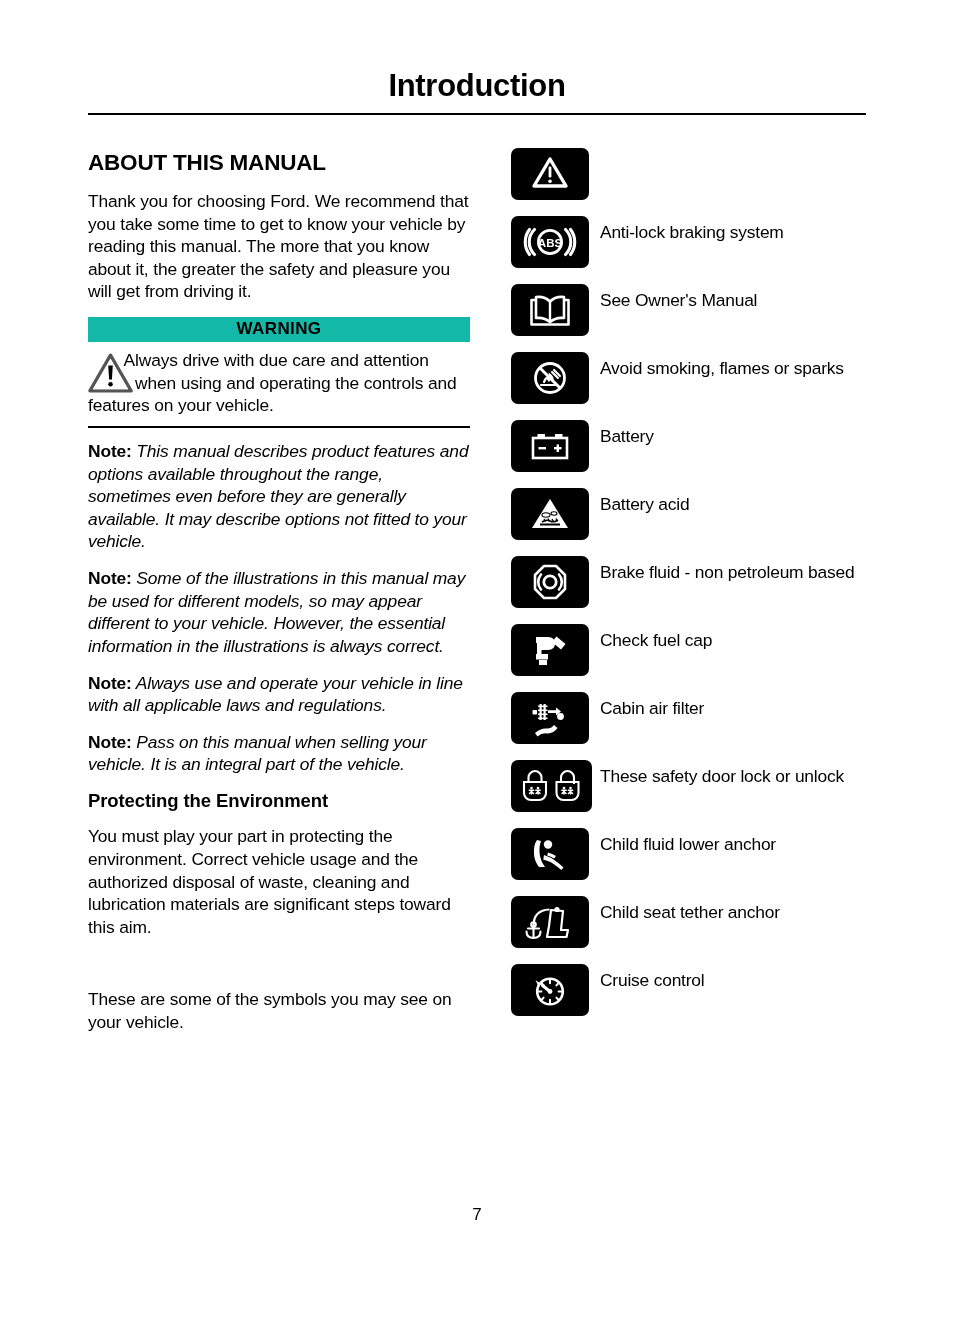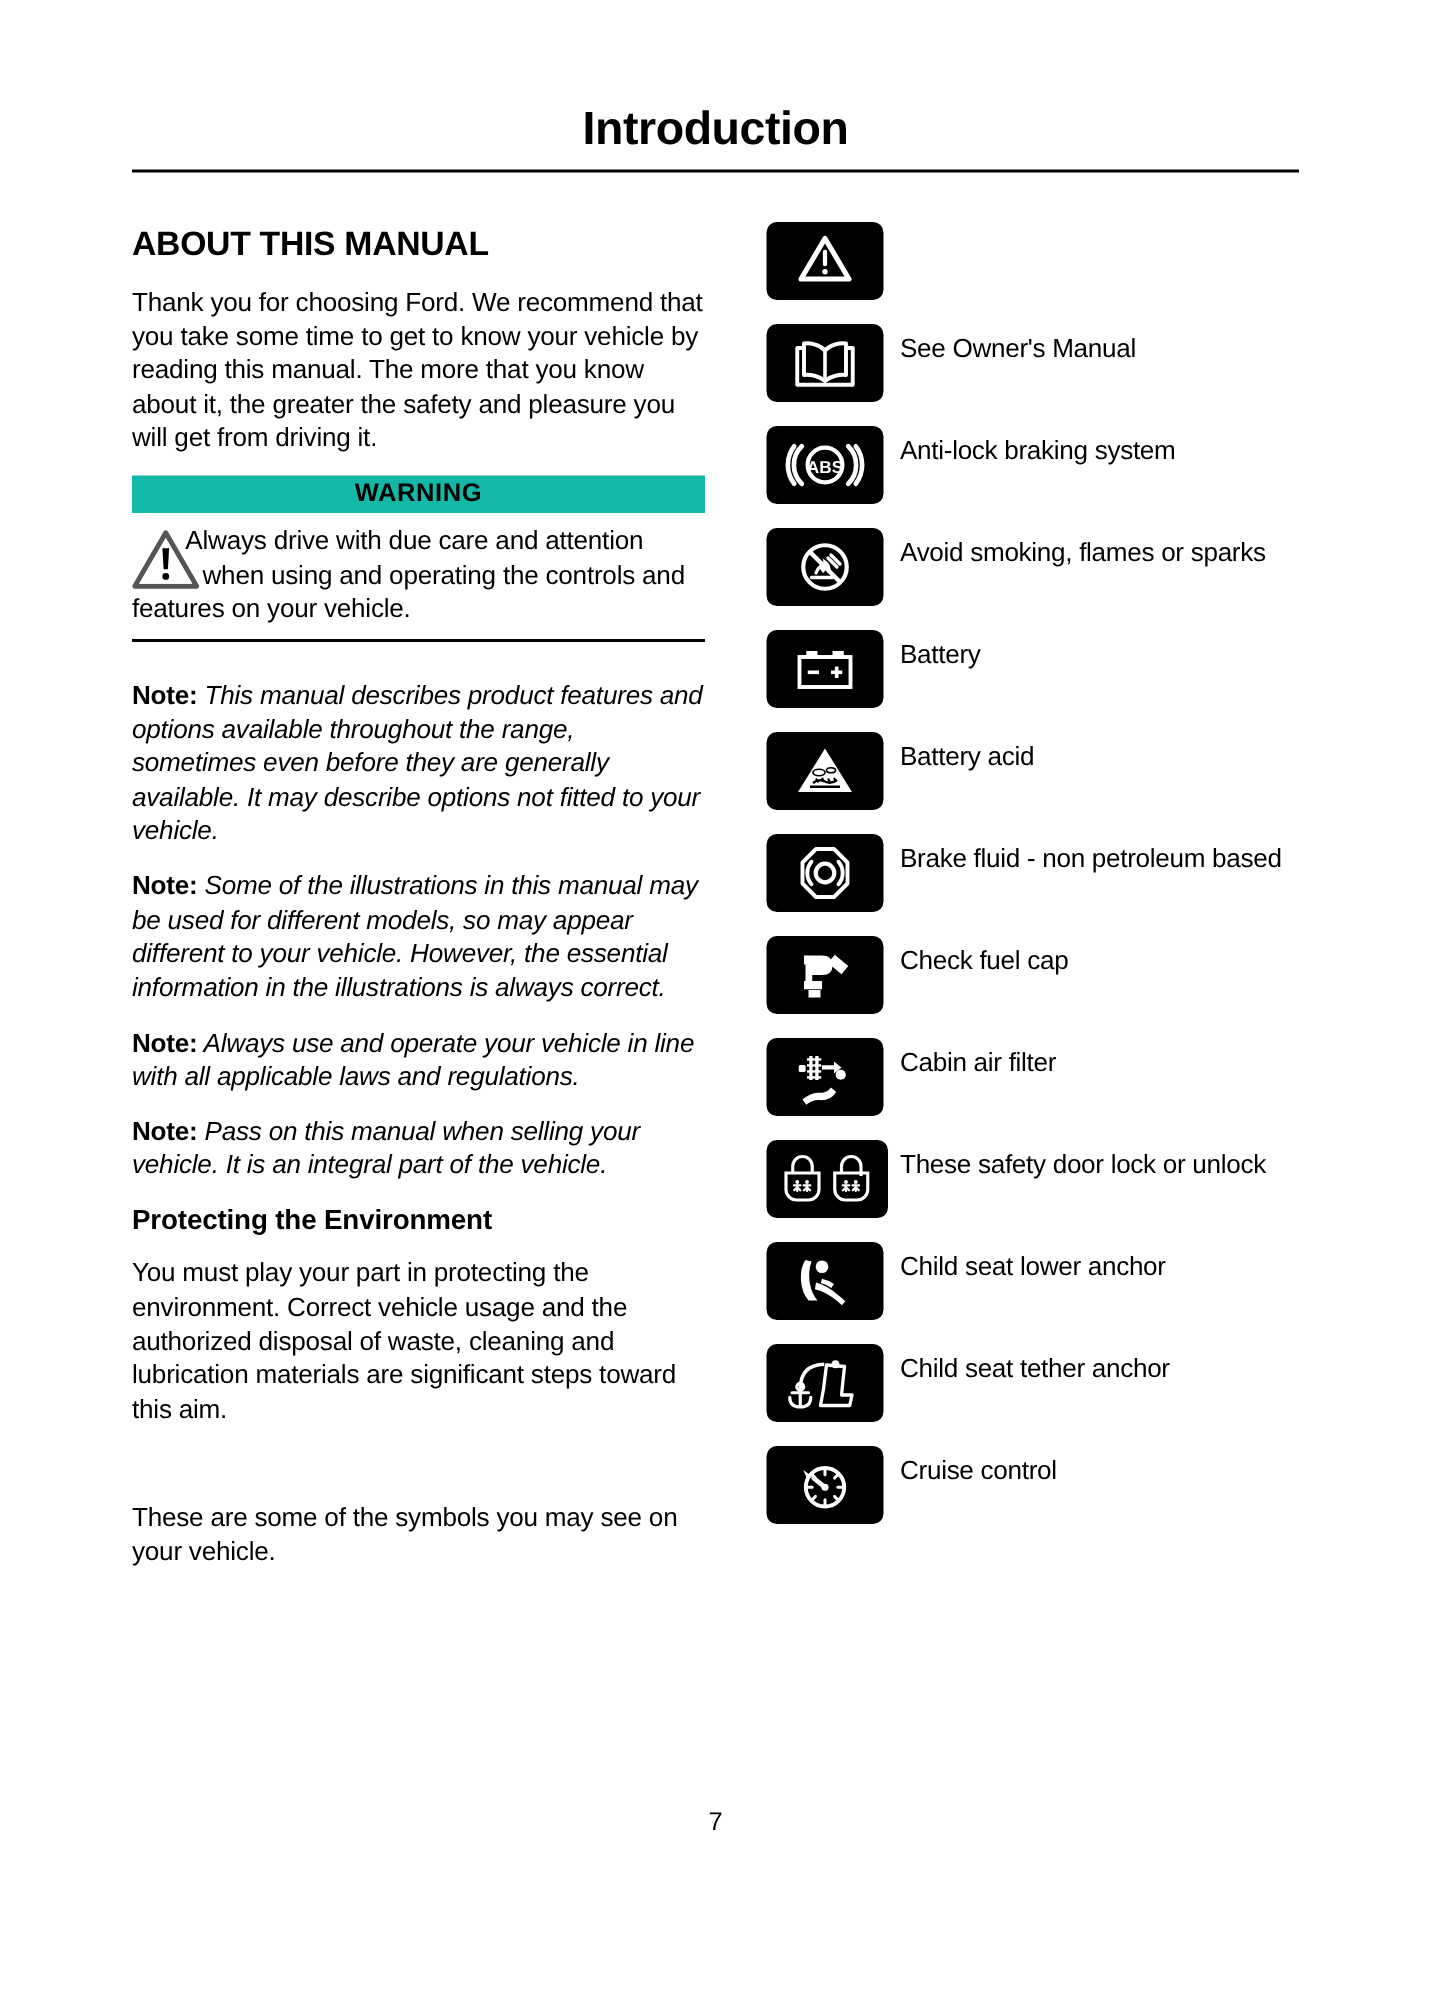--- a/index.html
+++ b/index.html
@@ -65,21 +65,21 @@
   }
   p.body {
     font-size: 17.4px;
     line-height: 1.30;
     margin: 14px 0 14px 0;
     letter-spacing: -0.15px;
   }
   p.note {
     font-size: 17.4px;
     line-height: 1.30;
-    margin: 12px 0 14px 0;
+    margin: 0 0 14px 0;
     font-style: italic;
     letter-spacing: -0.15px;
   }
   p.note .note-lbl {
     font-style: normal;
     font-weight: bold;
   }
 
   
   .warning-block { margin: 6px 0 0 0; }
@@ -205,40 +205,40 @@
         <path d="M39 11 L55 38 H23 Z" fill="none" stroke="#fff" stroke-width="3.4" stroke-linejoin="round"></path>
         <rect x="37.6" y="18.5" width="2.8" height="11" rx="1.3" fill="#fff"></rect>
         <circle cx="39" cy="33.2" r="1.8" fill="#fff"></circle>
       </svg>
     </div>
   </div>
 
   <div class="sym-row">
     <div class="sym-tile">
       <svg viewBox="0 0 78 52">
-        <path d="M39 17.5 C35 13.5 29 12.5 25 13 V34 C29 33.5 35 34.5 39 38 C43 34.5 49 33.5 53 34 V13 C49 12.5 43 13.5 39 17.5 Z" fill="none" stroke="#fff" stroke-width="2.6" stroke-linejoin="round"></path>
-        <line x1="39" y1="17.5" x2="39" y2="38" stroke="#fff" stroke-width="2.4"></line>
-        <path d="M25 16 H20.5 V40.5 H57.5 V16 H53" fill="none" stroke="#fff" stroke-width="2.6" stroke-linejoin="round"></path>
-      </svg>
-    </div>
-    <div class="sym-label">See Owner's Manual</div>
-  </div>
-
-  <div class="sym-row">
-    <div class="sym-tile">
-      <svg viewBox="0 0 78 52">
         <circle cx="39" cy="26" r="11.6" fill="none" stroke="#fff" stroke-width="2.8"></circle>
         <text x="39" y="31" font-family="'Liberation Sans',sans-serif" font-size="11.5" font-weight="bold" fill="#fff" text-anchor="middle">ABS</text>
         <path d="M23.5 13.5 A17.5 17.5 0 0 0 23.5 38.5" fill="none" stroke="#fff" stroke-width="3.1" stroke-linecap="round"></path>
         <path d="M18.5 13.5 A20.5 20.5 0 0 0 18.5 38.5" fill="none" stroke="#fff" stroke-width="3.1" stroke-linecap="round"></path>
         <path d="M54.5 13.5 A17.5 17.5 0 0 1 54.5 38.5" fill="none" stroke="#fff" stroke-width="3.1" stroke-linecap="round"></path>
         <path d="M59.5 13.5 A20.5 20.5 0 0 1 59.5 38.5" fill="none" stroke="#fff" stroke-width="3.1" stroke-linecap="round"></path>
       </svg>
     </div>
     <div class="sym-label">Anti-lock braking system</div>
+  </div>
+
+  <div class="sym-row">
+    <div class="sym-tile">
+      <svg viewBox="0 0 78 52">
+        <path d="M39 17.5 C35 13.5 29 12.5 25 13 V34 C29 33.5 35 34.5 39 38 C43 34.5 49 33.5 53 34 V13 C49 12.5 43 13.5 39 17.5 Z" fill="none" stroke="#fff" stroke-width="2.6" stroke-linejoin="round"></path>
+        <line x1="39" y1="17.5" x2="39" y2="38" stroke="#fff" stroke-width="2.4"></line>
+        <path d="M25 16 H20.5 V40.5 H57.5 V16 H53" fill="none" stroke="#fff" stroke-width="2.6" stroke-linejoin="round"></path>
+      </svg>
+    </div>
+    <div class="sym-label">See Owner's Manual</div>
   </div>
 
   <div class="sym-row">
     <div class="sym-tile">
       <svg viewBox="0 0 78 52">
         <circle cx="39" cy="26" r="14.5" fill="none" stroke="#fff" stroke-width="2.8"></circle>
         <g stroke="#fff" stroke-width="2.2" fill="none" stroke-linecap="round">
           <line x1="43" y1="18" x2="49" y2="24"></line>
           <line x1="41" y1="20" x2="47" y2="26"></line>
           <path d="M33 30 q1.5 -4 4 -5 q-0.6 2.4 0.8 3.4 q1.6 -2.6 1.2 -5.6 q3 2.2 2.6 6"></path>
@@ -361,21 +361,21 @@
     <div class="sym-tile">
       <svg viewBox="0 0 78 52">
         <g fill="#fff">
           <circle cx="37" cy="16.5" r="4.2"></circle>
           <path d="M30 13 q-2.5 7 -1 15 q1.2 6.5 5 11 h-6 q-4.5 -5.5 -5 -13 q-0.6 -9 3 -14 z"></path>
           <path d="M33 27 q7 2 13 7 q4 3 6.5 5.5 l-2.2 2.6 q-3 -2.8 -7 -5.6 q-5 -3.5 -11 -5 z"></path>
           <path d="M37 24.5 q4.5 1 8 3.5 l-1.8 2.6 q-3.2 -2.2 -7 -3.2 z"></path>
         </g>
       </svg>
     </div>
-    <div class="sym-label">Child seat lower anchor</div>
+    <div class="sym-label">Child fluid lower anchor</div>
   </div>
 
   <div class="sym-row">
     <div class="sym-tile">
       <svg viewBox="0 0 78 52">
 
         <g stroke="#fff" stroke-width="2.2" fill="none" stroke-linejoin="round">
           <path d="M40 14 L52 15 L50 34 H57 L55.5 41 H36 L38 30 Z"></path>
         </g>
         <circle cx="46" cy="13.5" r="2.6" fill="#fff"></circle>

